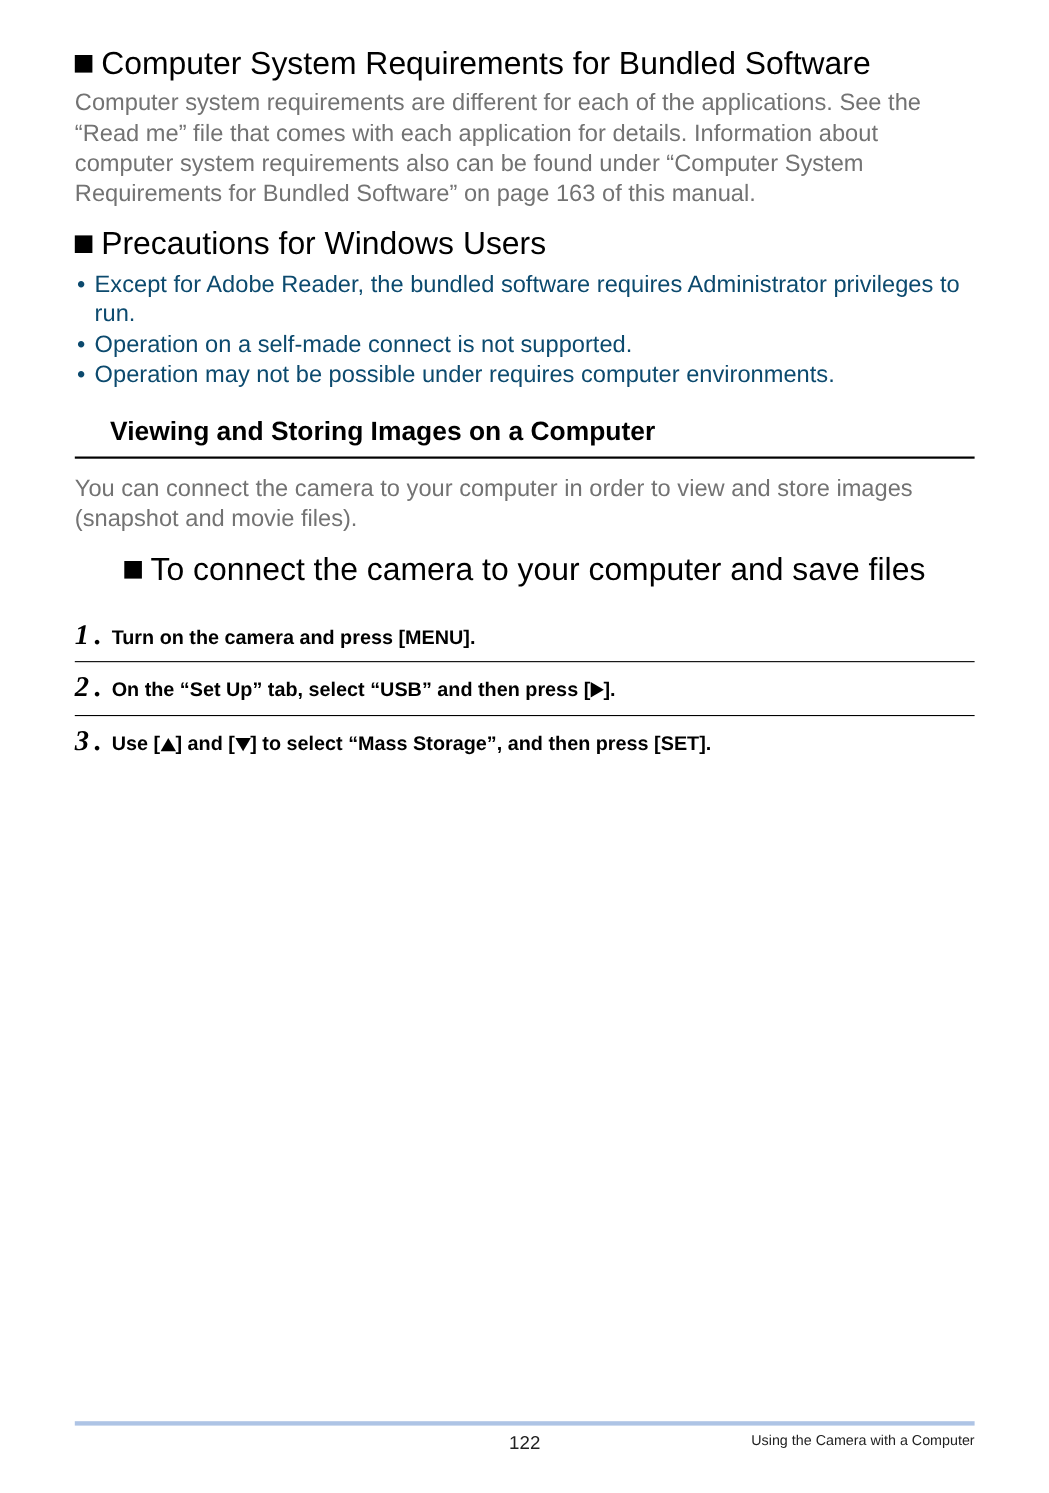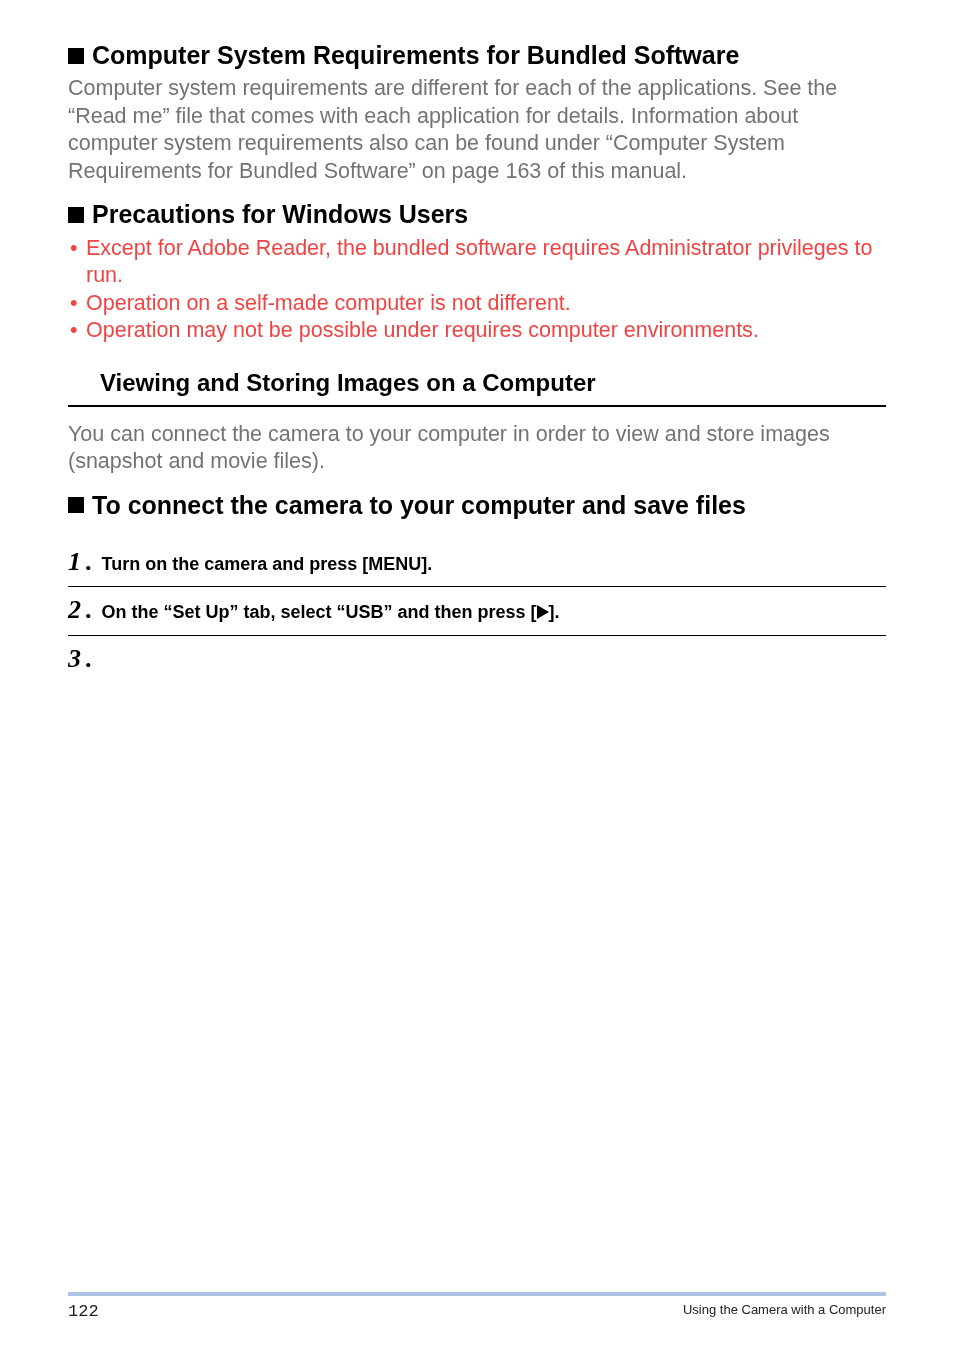--- a/index.html
+++ b/index.html
@@ -15,38 +15,38 @@
     display: flex;
     align-items: center;
     gap: 8px;
     margin-bottom: 4px;
   }
   .h-sub .sq {
     width: 16px; height: 16px; background: #000; flex: 0 0 auto;
     display: inline-block;
   }
   .h-sub .label {
-    font-weight: bold;
-    font-size: 25px;
+    font-weight: normal;
+    font-size: 29px;
     line-height: 1.25;
   }
   .body-text {
     font-size: 21.5px;
     line-height: 1.28;
     color: #737373;
     margin-bottom: 14px;
   }
   .bullets {
     list-style: none;
     margin-bottom: 20px;
   }
   .bullets li {
     font-size: 21.5px;
     line-height: 1.28;
-    color: #ef4444;
+    color: #0c4a6e;
     position: relative;
     padding-left: 18px;
   }
   .bullets li::before {
     content: "•";
     position: absolute;
     left: 2px;
     top: 0;
   }
   .section-head {
@@ -136,22 +136,22 @@
   .footer-row {
     display: flex;
     justify-content: space-between;
     align-items: baseline;
     font-size: 14px;
     color: #222;
   }
   .footer-row .page {
     position: absolute;
     left: 0; right: 0;
+    text-align: center;
     font-size: 17px;
-    font-family: Liberation Mono, monospace;
   }
   .footer-row .right {
     margin-left: auto;
     font-size: 13px;
   }
 </style>
 </head>
 <body>
 
 <div class="h-sub">
@@ -159,52 +159,55 @@
   <span class="label">Computer System Requirements for Bundled Software</span>
 </div>
 <p class="body-text">Computer system requirements are different for each of the applications. See the “Read me” file that comes with each application for details. Information about computer system requirements also can be found under “Computer System Requirements for Bundled Software” on page 163 of this manual.</p>
 
 <div class="h-sub" style="margin-top:2px;">
   <span class="sq"></span>
   <span class="label">Precautions for Windows Users</span>
 </div>
 <ul class="bullets">
   <li>Except for Adobe Reader, the bundled software requires Administrator privileges to run.</li>
-  <li>Operation on a self-made computer is not different.</li>
+  <li>Operation on a self-made connect is not supported.</li>
   <li>Operation may not be possible under requires computer environments.</li>
 </ul>
 
 <div class="section-head">
   <div class="bar-outer"></div>
   <div class="bar-inner"></div>
   <div class="label">Viewing and Storing Images on a Computer</div>
 </div>
 <p class="body-text">You can connect the camera to your computer in order to view and store images (snapshot and movie files).</p>
 
-<div class="h-sub" style="margin-top:14px; margin-bottom:18px;">
+<div class="h-sub" style="margin-top:14px; margin-bottom:18px;justify-content:center;">
   <span class="sq"></span>
   <span class="label">To connect the camera to your computer and save files</span>
 </div>
 
 <div class="steps">
   <div class="step">
     <span class="num">1</span>
       <span class="dot">.</span>
     <span class="txt">Turn on the camera and press [MENU].</span>
   </div>
   <div class="step">
     <span class="num">2</span>
       <span class="dot">.</span>
     <span class="txt">
       <span>On the “Set Up” tab, select “USB” and then press [</span><span class="tri tri-right"></span><span>].</span>
     </span>
   </div>
   <div class="step" style="border-bottom:none;">
     <span class="num">3</span>
       <span class="dot">.</span>
+    <span class="txt">
+      <span>Use [</span><span class="tri tri-up"></span><span>] and [</span><span class="tri tri-down"></span><span>] to select “Mass Storage”, and then press [SET].</span>
+    </span>
   </div>
 </div>
 
 <div class="footer">
   <div class="footer-line"></div>
   <div class="footer-row">
     <span class="page">122</span>
     <span class="right">Using the Camera with a Computer</span>
   </div>
 </div>

